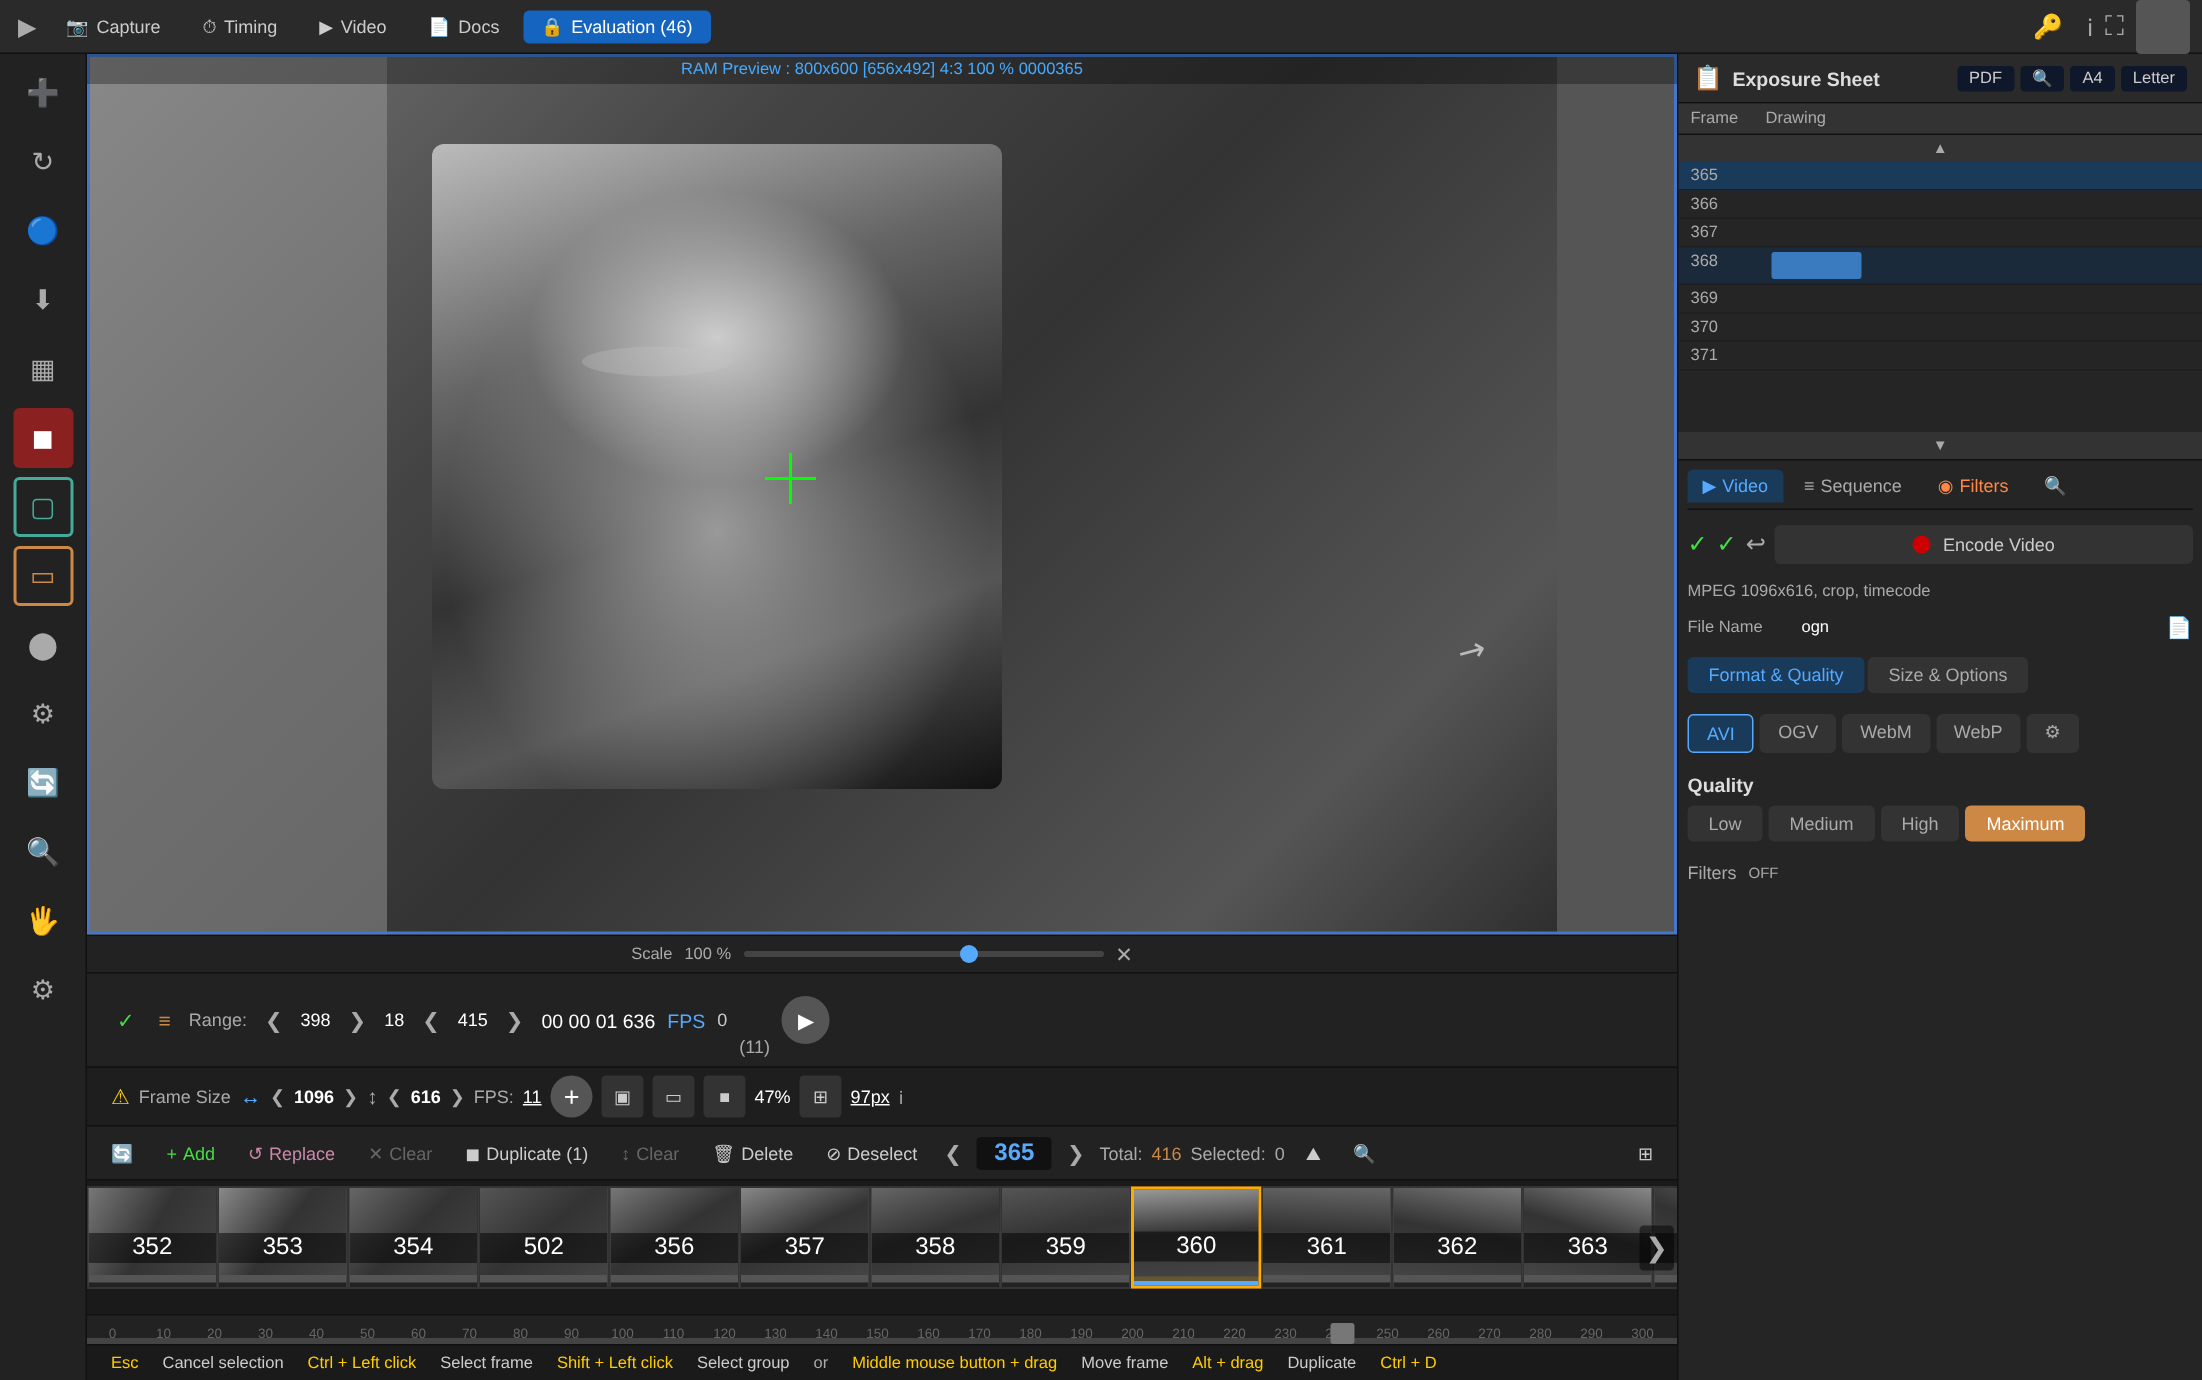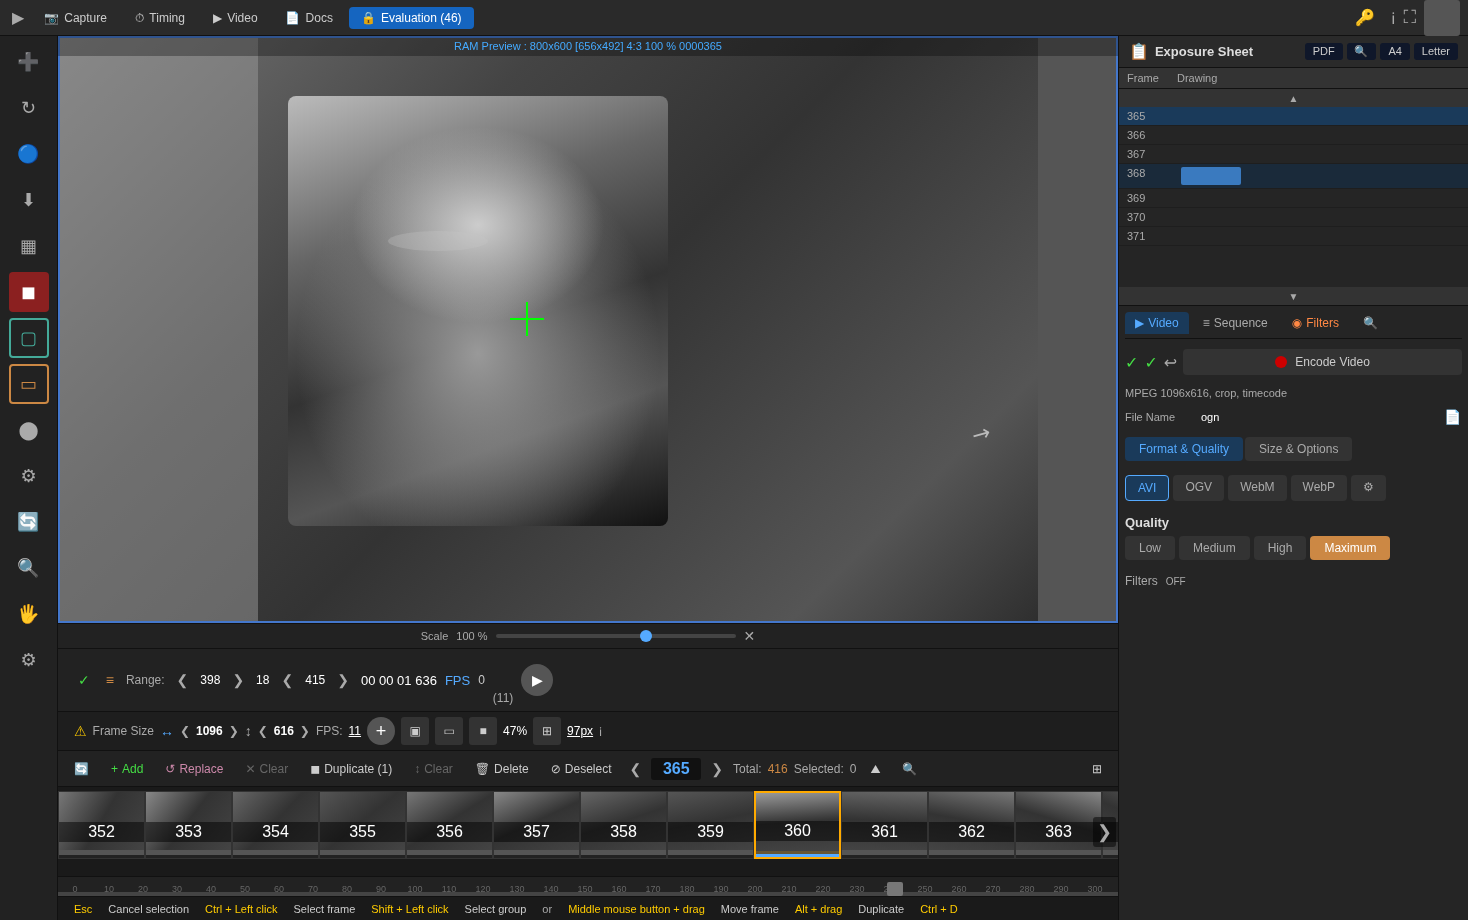--- a/index.html
+++ b/index.html
@@ -830,21 +830,21 @@
   </div>
           <div class="frame-thumb">
     <div class="frame-thumb-img" style="background:linear-gradient(134deg,#666  0%,#333 50%,#444 100%);"></div>
     <div class="frame-label">354</div>
     <div class="frame-indicator">
       
     </div>
   </div>
           <div class="frame-thumb">
     <div class="frame-thumb-img" style="background:linear-gradient(141deg,#555  0%,#333 50%,#444 100%);"></div>
-    <div class="frame-label">355</div>
+    <div class="frame-label">502</div>
     <div class="frame-indicator">
       
     </div>
   </div>
           <div class="frame-thumb">
     <div class="frame-thumb-img" style="background:linear-gradient(148deg,#777  0%,#333 50%,#444 100%);"></div>
     <div class="frame-label">356</div>
     <div class="frame-indicator">
       
     </div>

